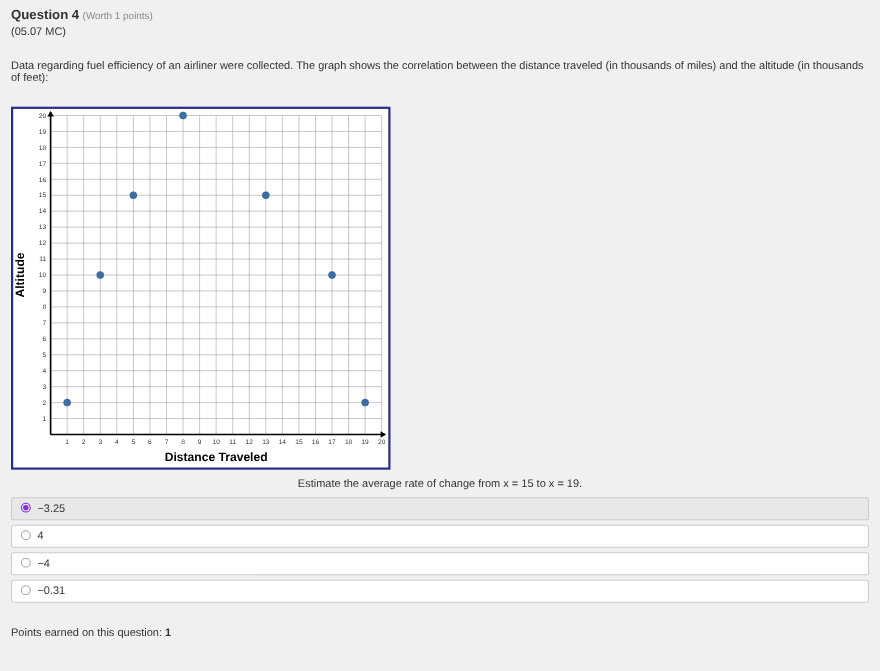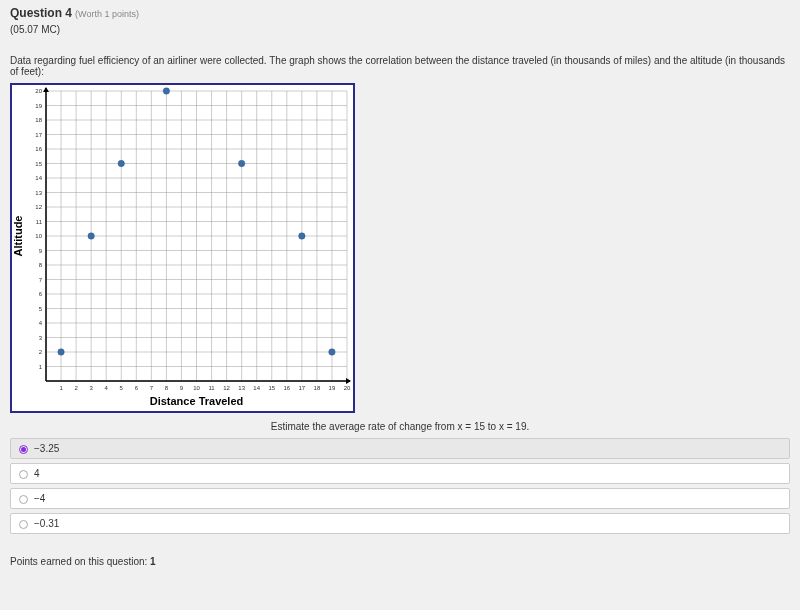--- a/index.html
+++ b/index.html
@@ -2,26 +2,26 @@
 <html><head>
 <meta charset="utf-8">
 <style>
 * { box-sizing: border-box; margin: 0; padding: 0; }
 body { font-family: Arial, Helvetica, sans-serif; background: #f0f0f0; width: 800px; height: 610px; overflow: hidden; font-size: 11px; color: #333; }
 .container { padding: 6px 10px; }
 .qheader { margin-bottom: 4px; }
 .qtitle { font-weight: bold; font-size: 12px; display: inline; }
 .qworth { font-size: 9px; color: #888; }
 .qcode { font-size: 10px; margin-bottom: 20px; }
-.qprompt { font-size: 10px; margin-bottom: 6px; }
+.qprompt { font-size: 10px; margin-bottom: 20px; }
 .chart-box { border: 2px solid #2a2a8a; background: #fff; width: 345px; height: 330px; position: relative; margin-bottom: 6px; }
 .chart-svg { display: block; }
 .subprompt { font-size: 10px; margin: 8px 0 6px 0; text-align: center; }
 .answers { display: flex; flex-direction: column; gap: 4px; }
-.answer { background: #fff; border: 1px solid #ccc; border-radius: 2px; padding: 4px 8px; font-size: 10px; display: flex; align-items: flex-end; gap: 6px; }
+.answer { background: #fff; border: 1px solid #ccc; border-radius: 2px; padding: 4px 8px; font-size: 10px; display: flex; align-items: flex-start; gap: 6px; }
 .answer.selected { background: #e8e8e8; }
 .radio { width: 9px; height: 9px; border-radius: 50%; border: 1px solid #aaa; flex-shrink: 0; position: relative; }
 .radio.sel { border-color: #8a2be2; }
 .radio.sel::after { content: ""; position: absolute; left: 1px; top: 1px; width: 5px; height: 5px; background: #8a2be2; border-radius: 50%; }
 .points { font-size: 10px; margin-top: 22px; }
 </style>
 </head>
 <body>
 
 <div class="container">

